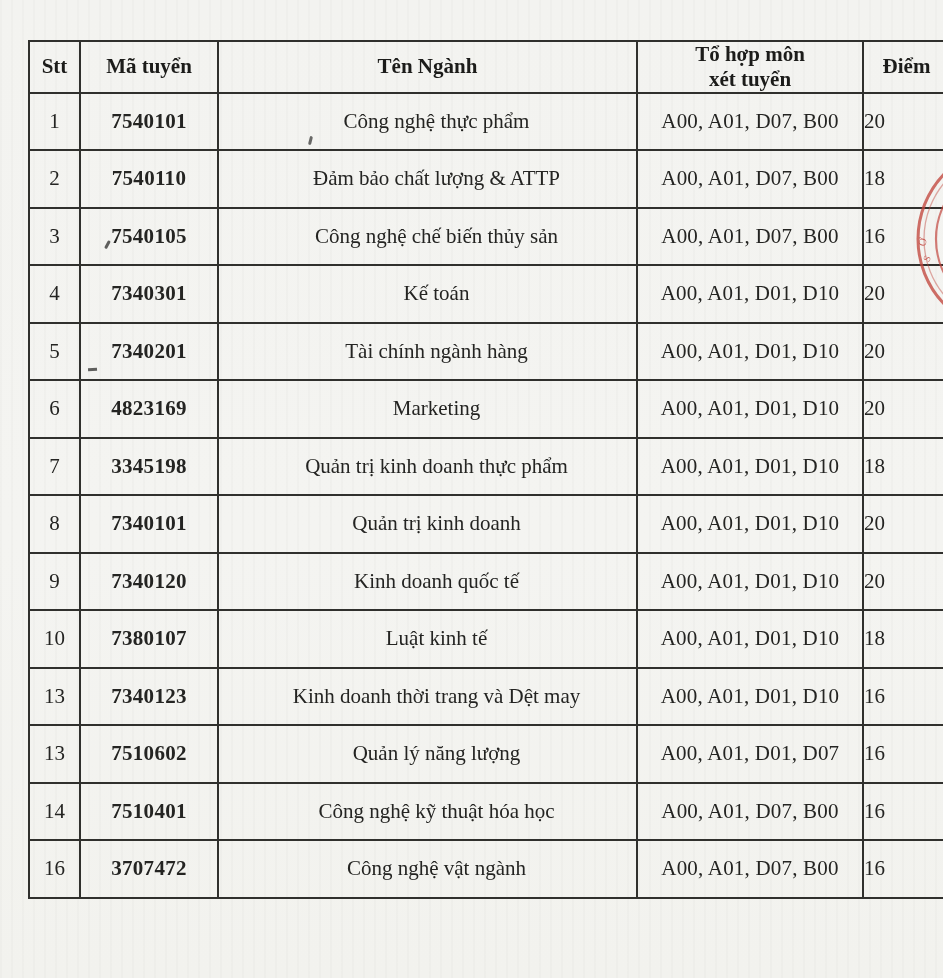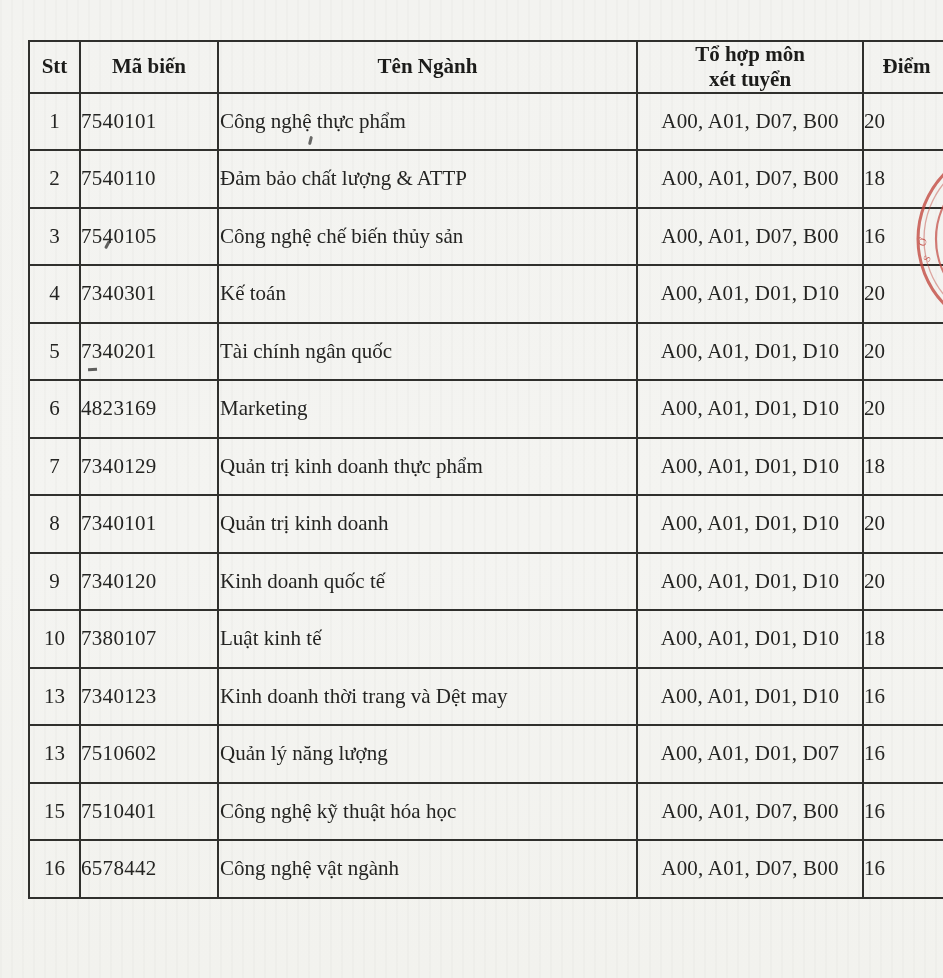--- a/index.html
+++ b/index.html
@@ -42,22 +42,22 @@
     line-height: 1.18;
     white-space: pre-line;
     color: #1c1c1a;
   }
   .score-table td {
     height: 55.5px;
     font-size: 21px;
     color: #242422;
   }
   td.col-stt    { text-align: center; }
-  td.col-code   { letter-spacing: 0.3px; }
-  td.col-name   { text-align: left; padding-left: 1px; }
+  td.col-code   { text-align: center; letter-spacing: 0.3px; font-weight: bold; }
+  td.col-name   { text-align: center; padding-left: 18px; }
   td.col-combo  { text-align: center; letter-spacing: 0.2px; font-family: Liberation Serif, serif; }
   td.col-score  { text-align: left; }
 
   .stamp-svg {
     position: absolute;
     left: 900px;
     top: 135px;
     pointer-events: none;
   }
 
@@ -94,21 +94,21 @@
   <colgroup>
     <col style="width:51px">
     <col style="width:138px">
     <col style="width:419px">
     <col style="width:226px">
     <col style="width:87px">
   </colgroup>
   <thead>
     <tr>
       <th>Stt</th>
-      <th>Mã biến</th>
+      <th>Mã tuyển</th>
       <th>Tên Ngành</th>
       <th>Tổ hợp môn
 xét tuyển</th>
       <th>Điểm</th>
     </tr>
   </thead>
   <tbody>
       <tr>
         <td class="col-stt">1</td>
         <td class="col-code">7540101</td>
@@ -133,34 +133,34 @@
       <tr>
         <td class="col-stt">4</td>
         <td class="col-code">7340301</td>
         <td class="col-name">Kế toán</td>
         <td class="col-combo">A00, A01, D01, D10</td>
         <td class="col-score">20</td>
       </tr>
       <tr>
         <td class="col-stt">5</td>
         <td class="col-code">7340201</td>
-        <td class="col-name">Tài chính ngân quốc</td>
+        <td class="col-name">Tài chính ngành hàng</td>
         <td class="col-combo">A00, A01, D01, D10</td>
         <td class="col-score">20</td>
       </tr>
       <tr>
         <td class="col-stt">6</td>
         <td class="col-code">4823169</td>
         <td class="col-name">Marketing</td>
         <td class="col-combo">A00, A01, D01, D10</td>
         <td class="col-score">20</td>
       </tr>
       <tr>
         <td class="col-stt">7</td>
-        <td class="col-code">7340129</td>
+        <td class="col-code">3345198</td>
         <td class="col-name">Quản trị kinh doanh thực phẩm</td>
         <td class="col-combo">A00, A01, D01, D10</td>
         <td class="col-score">18</td>
       </tr>
       <tr>
         <td class="col-stt">8</td>
         <td class="col-code">7340101</td>
         <td class="col-name">Quản trị kinh doanh</td>
         <td class="col-combo">A00, A01, D01, D10</td>
         <td class="col-score">20</td>
@@ -187,29 +187,29 @@
         <td class="col-score">16</td>
       </tr>
       <tr>
         <td class="col-stt">13</td>
         <td class="col-code">7510602</td>
         <td class="col-name">Quản lý năng lượng</td>
         <td class="col-combo">A00, A01, D01, D07</td>
         <td class="col-score">16</td>
       </tr>
       <tr>
-        <td class="col-stt">15</td>
+        <td class="col-stt">14</td>
         <td class="col-code">7510401</td>
         <td class="col-name">Công nghệ kỹ thuật hóa học</td>
         <td class="col-combo">A00, A01, D07, B00</td>
         <td class="col-score">16</td>
       </tr>
       <tr>
         <td class="col-stt">16</td>
-        <td class="col-code">6578442</td>
+        <td class="col-code">3707472</td>
         <td class="col-name">Công nghệ vật ngành</td>
         <td class="col-combo">A00, A01, D07, B00</td>
         <td class="col-score">16</td>
       </tr>
     </tbody>
 </table>
 
 <svg class="stamp-svg" width="43" height="215" viewBox="0 0 43 215">
   <g fill="none" stroke="#c2463e">
     <circle cx="112" cy="104" r="94" stroke-width="3" opacity="0.78"></circle>

